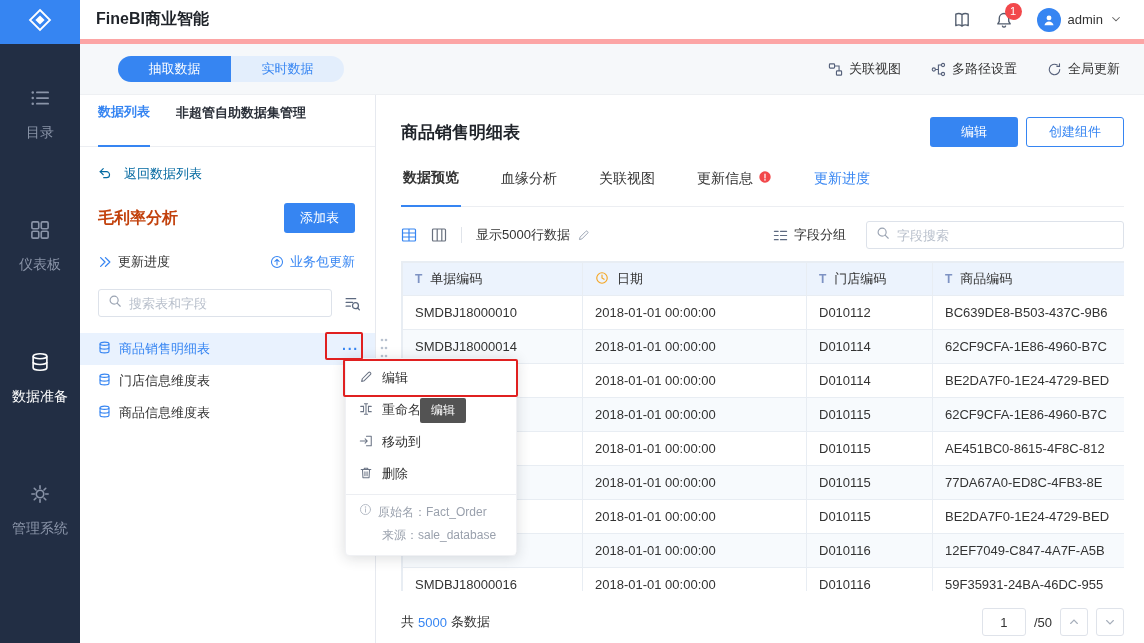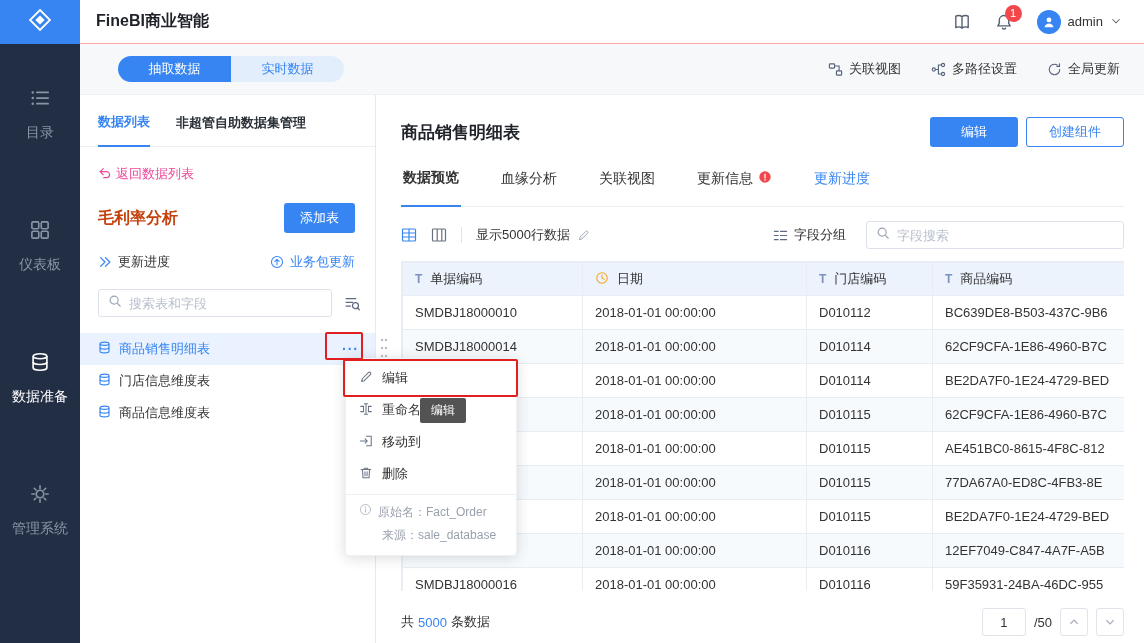--- a/index.html
+++ b/index.html
@@ -1,21 +1,21 @@
 <!DOCTYPE html>
 <html><head>
 <meta charset="utf-8">
 <style>
   * { margin:0; padding:0; box-sizing:border-box; }
   body { font-family:"Liberation Sans","DejaVu Sans",sans-serif; background:#fff; }
   .canvas { position:relative; width:1144px; height:643px; background:#fff; overflow:hidden; color:#333; }
 
   
   .logo { position:absolute; left:0; top:0; width:80px; height:44px; background:#3685F2; display:flex; align-items:center; justify-content:center; cursor:pointer; z-index:5;}
-  .topbar { position:absolute; left:80px; top:0; right:0; height:44px; background:#fff; border-bottom:1px solid #fca5a5; display:flex; align-items:center; justify-content:space-between; padding:0 22px 0 16px; z-index:5;}
+  .topbar { position:absolute; left:80px; top:0; right:0; height:44px; background:#fff; border-bottom:5px solid #fca5a5; display:flex; align-items:center; justify-content:space-between; padding:0 22px 0 16px; z-index:5;}
   .topbar-title { font-size:16px; font-weight:bold; color:#1f2329; }
   .topbar-right { display:flex; align-items:center; gap:24px; }
   .icon-btn { color:#525d6e; display:flex; cursor:pointer; }
   .bell-wrap { position:relative; }
   .badge { position:absolute; top:-8px; left:10px; background:#f2484b; color:#fff; border-radius:9px; min-width:17px; height:17px; font-size:11px; display:flex; align-items:center; justify-content:center; padding:0 4px; }
   .user-wrap { display:flex; align-items:center; gap:7px; cursor:pointer; }
   .avatar { width:24px; height:24px; border-radius:50%; background:#3685F2; display:flex; align-items:center; justify-content:center; }
   .admin-label { font-size:13px; color:#333; }
 
   
@@ -29,23 +29,23 @@
   .pill { display:flex; align-items:center; justify-content:center; width:113px; cursor:pointer; }
   .pill.active { background:#3685F2; color:#fff; }
   .pill.inactive { background:#e3eefc; color:#3685F2; }
   .band-links { display:flex; align-items:center; gap:30px; font-size:13px; color:#333; }
   .band-link { display:flex; align-items:center; gap:6px; cursor:pointer; }
   .band-link svg { color:#55607a; }
 
   
   .panel { position:absolute; left:80px; top:95px; width:296px; bottom:0; background:#fff; border-right:1px solid #e6e9ef; z-index:3; }
   .panel-tabs { display:flex; gap:26px; padding-left:18px; border-bottom:1px solid #eceef2; height:52px; align-items:flex-end; }
-  .panel-tab { font-size:13px; font-weight:bold; padding-bottom:14px; color:#2a2f38; cursor:pointer; }
+  .panel-tab { font-size:13px; font-weight:bold; padding-bottom:24px; color:#2a2f38; cursor:pointer; }
   .panel-tab.active { color:#3685F2; border-bottom:2px solid #3685F2; margin-bottom:-1px; }
-  .back-link { display:flex; align-items:center; gap:4px; color:#ec4899; font-size:13px; padding:18px 0 0 18px; cursor:pointer; }
+  .back-link { display:flex; align-items:center; gap:12px; color:#0369a1; font-size:13px; padding:18px 0 0 18px; cursor:pointer; }
   .pkg-row { display:flex; align-items:center; justify-content:space-between; padding:20px 20px 0 18px; }
   .pkg-title { font-size:16px; font-weight:bold; color:#c2410c; }
   .btn-add { background:#3685F2; color:#fff; font-size:13px; padding:6px 16px; border-radius:3px; border:none; cursor:pointer; }
   .update-row { display:flex; align-items:center; justify-content:space-between; padding:20px 20px 0 18px; font-size:13px; }
   .u-left { display:flex; align-items:center; gap:6px; color:#333; cursor:pointer; }
   .u-left svg { color:#3685F2; }
   .u-right { display:flex; align-items:center; gap:6px; color:#3685F2; cursor:pointer; }
   .search-row { display:flex; align-items:center; gap:12px; padding:18px 14px 0 18px; }
   .search-box { flex:1; display:flex; align-items:center; gap:7px; border:1px solid #dde2ea; border-radius:3px; height:28px; padding:8px 9px; color:#9aa3b2; background:#fff; }
   .search-box input { border:none; outline:none; flex:1; min-width:0; font-size:13px; font-family:inherit; color:#333; background:transparent; }

